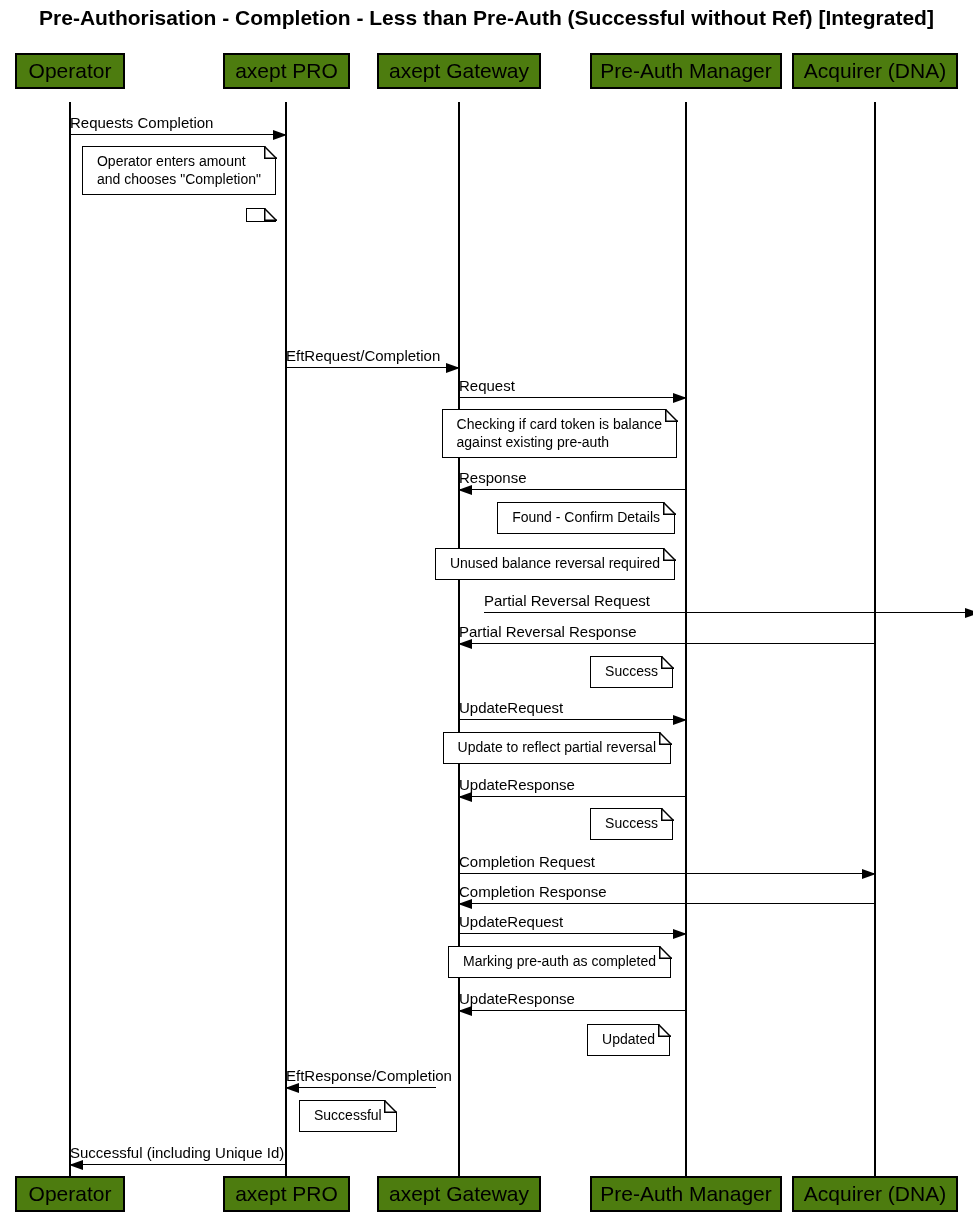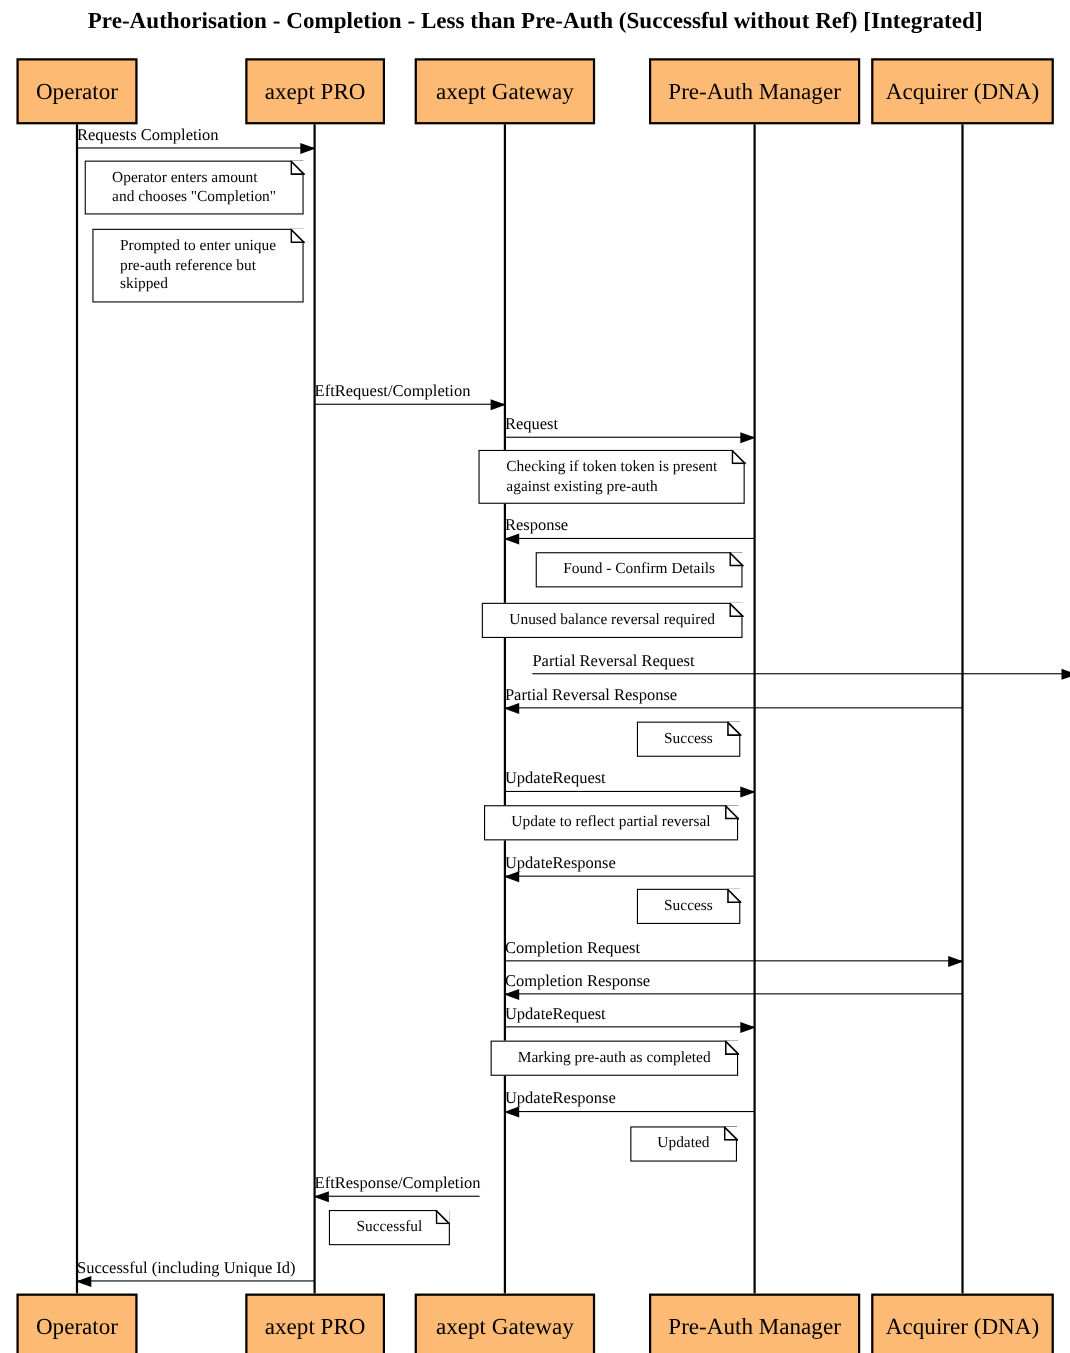--- a/index.html
+++ b/index.html
@@ -1,45 +1,45 @@
 <!DOCTYPE html>
 <html><head>
 <meta charset="utf-8">
 <style>
   html,body{margin:0;padding:0;background:#ffffff;}
   .diagram{
     position:relative;width:973px;height:1230px;background:#ffffff;
-    font-family:Liberation Serif, serif;color:#000;overflow:hidden;
+    font-family:Liberation Sans, sans-serif;color:#000;overflow:hidden;
   }
   .title{
     position:absolute;top:6px;left:0;width:100%;text-align:center;
     font-size:21px;font-weight:bold;white-space:nowrap;
   }
   .lifeline{
     position:absolute;top:102px;height:1074px;width:1.5px;background:#000;z-index:0;
   }
   .actor{
-    position:absolute;height:60px;box-sizing:border-box;border:2px solid #000;
-    background:#fdba74;display:flex;align-items:center;justify-content:center;
+    position:absolute;height:36px;box-sizing:border-box;border:2px solid #000;
+    background:#4d7c0f;display:flex;align-items:center;justify-content:center;
     font-size:21px;z-index:3;white-space:nowrap;
   }
   .msg{
     position:absolute;height:20px;border-bottom:1.5px solid #000;z-index:1;
   }
   .msg-label{
     position:absolute;left:0;right:0;bottom:3px;text-align:left;
     font-size:15px;line-height:16px;white-space:nowrap;
   }
   .arr{position:absolute;width:0;height:0;bottom:-6px;
     border-top:5.5px solid transparent;border-bottom:5.5px solid transparent;}
   .arr-r{right:-1px;border-left:14px solid #000;}
   .arr-l{left:-1px;border-right:14px solid #000;}
   .note{
     position:absolute;background:#fff;border:1.5px solid #000;box-sizing:border-box;
-    padding:6px 24px;font-size:14px;line-height:17.5px;z-index:2;
+    padding:6px 14px;font-size:14px;line-height:17.5px;z-index:2;
   }
   .note-text{white-space:pre-line;display:block;}
   .fold{position:absolute;top:-1.5px;right:-1.5px;width:13px;height:13px;}
 </style>
 </head>
 <body>
 
 <div class="diagram">
 
   <div class="title">Pre-Authorisation - Completion - Less than Pre-Auth (Successful without Ref) [Integrated]</div>
@@ -147,31 +147,28 @@
       </svg>
     <span class="note-text">Operator enters amount
 and chooses "Completion"</span>
   </div>
   <div class="note" style="top:208px;right:697px">
     <svg class="fold" viewBox="0 0 13 13">
         <polygon points="0,0 13,0 13,13" fill="#ffffff"></polygon>
         <path d="M0,0 L13,13" stroke="#000" stroke-width="1.5" fill="none"></path>
         <path d="M0.75,0 L0.75,12.25 L13,12.25" stroke="#000" stroke-width="1.5" fill="none"></path>
       </svg>
-    <span class="note-text">Prompted to enter unique
-pre-auth reference but
-skipped</span>
   </div>
   <div class="note" style="top:409px;right:296px">
     <svg class="fold" viewBox="0 0 13 13">
         <polygon points="0,0 13,0 13,13" fill="#ffffff"></polygon>
         <path d="M0,0 L13,13" stroke="#000" stroke-width="1.5" fill="none"></path>
         <path d="M0.75,0 L0.75,12.25 L13,12.25" stroke="#000" stroke-width="1.5" fill="none"></path>
       </svg>
-    <span class="note-text">Checking if token token is present
+    <span class="note-text">Checking if card token is balance
 against existing pre-auth</span>
   </div>
   <div class="note" style="top:502px;right:298px">
     <svg class="fold" viewBox="0 0 13 13">
         <polygon points="0,0 13,0 13,13" fill="#ffffff"></polygon>
         <path d="M0,0 L13,13" stroke="#000" stroke-width="1.5" fill="none"></path>
         <path d="M0.75,0 L0.75,12.25 L13,12.25" stroke="#000" stroke-width="1.5" fill="none"></path>
       </svg>
     <span class="note-text">Found - Confirm Details</span>
   </div>

